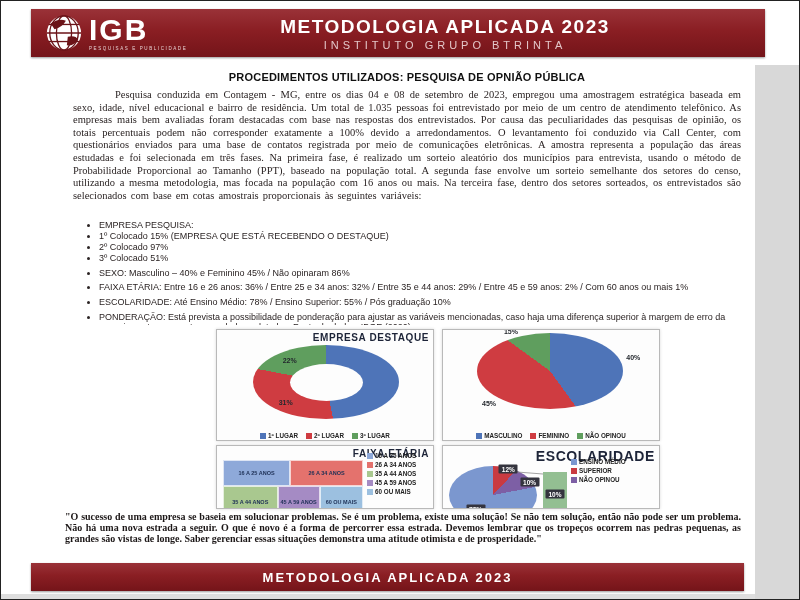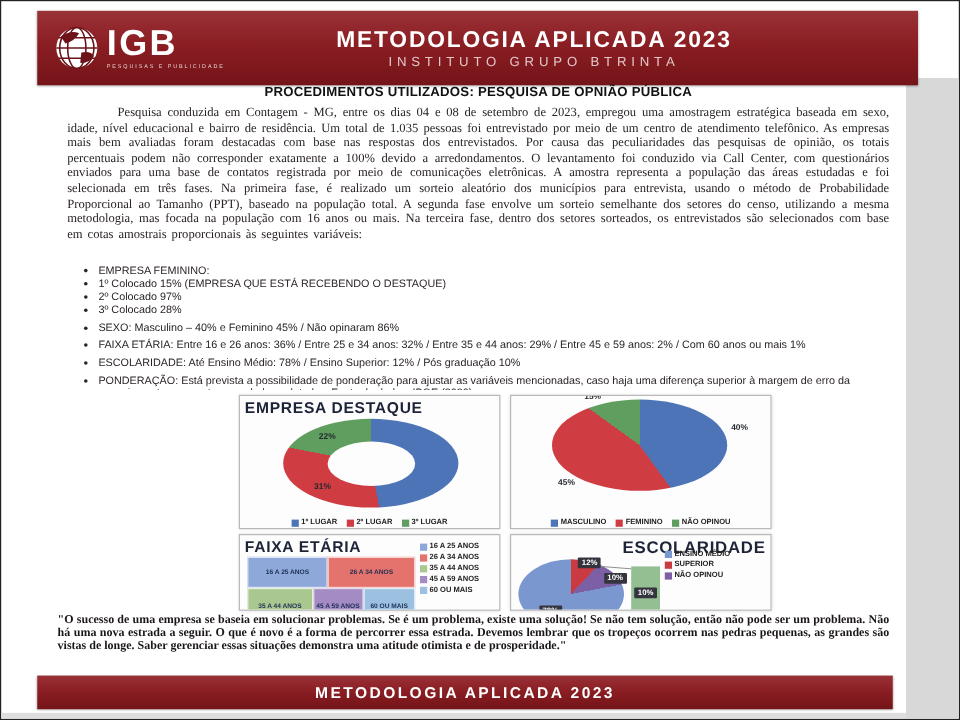--- a/index.html
+++ b/index.html
@@ -5,52 +5,52 @@
   html,body{margin:0;padding:0;}
   .page{position:relative;width:800px;height:600px;background:#ffffff;overflow:hidden;
         border:1px solid #222;box-sizing:border-box;
         font-family:"Liberation Sans",sans-serif;color:#2b2424;}
   .scan-right{position:absolute;top:64px;right:0;width:44px;bottom:0;background:#d8d8d8;}
   .scan-bottom{position:absolute;left:0;right:44px;top:593px;bottom:0;background:#dedede;}
 
   
   .band{position:absolute;background:linear-gradient(180deg,#9a3238 0%,#8a1e23 45%,#741419 100%);
         color:#fff;display:flex;align-items:center;box-shadow:0 1px 2px rgba(0,0,0,.4);}
-  .band.top{left:30px;right:34px;top:8px;height:62px;}
+  .band.top{left:30px;right:34px;top:8px;height:48px;}
   .band.bottom{left:30px;right:55px;top:562px;height:28px;justify-content:center;}
   .logo{display:flex;align-items:center;gap:6px;padding-left:14px;width:200px;}
   .globe{width:38px;height:38px;flex:0 0 auto;}
   .logo-text{display:flex;flex-direction:column;line-height:1;}
   .logo-main{font-size:30px;font-weight:bold;letter-spacing:2px;}
   .logo-tag{font-size:4.5px;letter-spacing:1.6px;color:#e8d2d3;margin-top:2px;}
   .band-titles{flex:1;text-align:center;padding-right:120px;}
   .band-title{font-size:19px;font-weight:bold;letter-spacing:1.5px;}
   .band-subtitle{font-size:11px;letter-spacing:4px;color:#e3c6c8;margin-top:1px;}
   .footer-title{font-size:13px;font-weight:bold;letter-spacing:2px;}
 
   
-  main{position:absolute;left:55px;right:58px;top:70px;}
+  main{position:absolute;left:72px;right:58px;top:70px;}
   h1{margin:0;font-size:11px;font-weight:bold;text-align:center;letter-spacing:.2px;color:#111;}
   .body-text{margin:6px 0 0 0;height:128px;overflow:hidden;
              font-family:"Liberation Serif",serif;font-size:10.5px;line-height:1.2;
              text-align:justify;text-indent:42px;word-spacing:1.5px;}
   ul.bullets{margin:4px 0 0 0;padding:0 0 0 26px;height:104px;overflow:hidden;
              font-size:9px;line-height:1.1;list-style:disc;}
   ul.bullets li{margin:0 0 1px 0;}
   ul.bullets li.gap{margin-top:5px;}
 
   
   .charts{margin:4px 0 0 143px;width:444px;display:grid;
           grid-template-columns:218px 218px;gap:4px 8px;}
   .chart-card{position:relative;border:1px solid #b9b9b9;background:#fdfdfd;
               box-sizing:border-box;padding:2px 4px;overflow:hidden;
               box-shadow:0 0 3px rgba(0,0,0,.15);}
   .chart-card.row1{height:112px;}
   .chart-card.row2{height:64px;}
-  .chart-title{font-size:13px;font-weight:bold;color:#1d2438;text-align:left;letter-spacing:.6px;}
+  .chart-title{font-size:10px;font-weight:bold;color:#1d2438;text-align:right;letter-spacing:.6px;}
   .chart-title.left{text-align:right;font-size:14px;}
   .chart-body{position:relative;height:78px;}
   .row2 .chart-body{height:62px;}
   .pie{position:absolute;border-radius:50%;}
   .hole{position:absolute;inset:0;margin:auto;background:#fdfdfd;border-radius:50%;}
   .lbl{position:absolute;transform:translate(-50%,-50%);font-size:7px;font-weight:bold;
        color:#24282e;z-index:3;white-space:nowrap;}
   .lbl.box{background:#34343e;color:#fff;padding:1px 3px;border-radius:1px;font-size:6.5px;}
   .legend{display:flex;z-index:4;}
   .legend.horiz{position:absolute;left:0;right:0;bottom:1px;justify-content:center;gap:8px;}
@@ -101,27 +101,27 @@
     <div class="band-titles">
       <div class="band-title">METODOLOGIA APLICADA 2023</div>
       <div class="band-subtitle">INSTITUTO GRUPO BTRINTA</div>
     </div>
   </header>
 
   <main>
     <h1>PROCEDIMENTOS UTILIZADOS: PESQUISA DE OPNIÃO PÚBLICA</h1>
     <p class="body-text">Pesquisa conduzida em Contagem - MG, entre os dias 04 e 08 de setembro de 2023, empregou uma amostragem estratégica baseada em sexo, idade, nível educacional e bairro de residência. Um total de 1.035 pessoas foi entrevistado por meio de um centro de atendimento telefônico. As empresas mais bem avaliadas foram destacadas com base nas respostas dos entrevistados. Por causa das peculiaridades das pesquisas de opinião, os totais percentuais podem não corresponder exatamente a 100% devido a arredondamentos. O levantamento foi conduzido via Call Center, com questionários enviados para uma base de contatos registrada por meio de comunicações eletrônicas. A amostra representa a população das áreas estudadas e foi selecionada em três fases. Na primeira fase, é realizado um sorteio aleatório dos municípios para entrevista, usando o método de Probabilidade Proporcional ao Tamanho (PPT), baseado na população total. A segunda fase envolve um sorteio semelhante dos setores do censo, utilizando a mesma metodologia, mas focada na população com 16 anos ou mais. Na terceira fase, dentro dos setores sorteados, os entrevistados são selecionados com base em cotas amostrais proporcionais às seguintes variáveis:</p>
     <ul class="bullets">
-        <li>EMPRESA FEMININO:</li>
+        <li>EMPRESA PESQUISA:</li>
         <li>1º Colocado 15% (EMPRESA QUE ESTÁ RECEBENDO O DESTAQUE)</li>
         <li>2º Colocado 97%</li>
-        <li>3º Colocado 28%</li>
+        <li>3º Colocado 51%</li>
         <li class="gap">SEXO: Masculino – 40% e Feminino 45% / Não opinaram 86%</li>
         <li class="gap">FAIXA ETÁRIA: Entre 16 e 26 anos: 36% / Entre 25 e 34 anos: 32% / Entre 35 e 44 anos: 29% / Entre 45 e 59 anos: 2% / Com 60 anos ou mais 1%</li>
-        <li class="gap">ESCOLARIDADE: Até Ensino Médio: 78% / Ensino Superior: 12% / Pós graduação 10%</li>
+        <li class="gap">ESCOLARIDADE: Até Ensino Médio: 78% / Ensino Superior: 55% / Pós graduação 10%</li>
         <li class="gap">PONDERAÇÃO: Está prevista a possibilidade de ponderação para ajustar as variáveis mencionadas, caso haja uma diferença superior à margem de erro da pesquisa entre a amostra e os dados coletados. Fonte de dados: IBGE (2020)</li>
       </ul>
 
     <section class="charts">
       <div class="chart-card row1">
         <div class="chart-title">EMPRESA DESTAQUE</div>
         <div class="chart-body">
             <div class="pie" style="width: 146px; height: 74px; left: 32px; top: 2px; background: conic-gradient(rgb(78, 116, 184) 0deg, rgb(78, 116, 184) 169.2deg, rgb(207, 60, 65) 169.2deg, rgb(207, 60, 65) 280.8deg, rgb(95, 158, 94) 280.8deg, rgb(95, 158, 94) 360deg);">
               <div class="hole" style="width: 73px; height: 37px;"></div>
               <span class="lbl" style="left: 32.7373px; top: 57.4071px;">31%</span>

